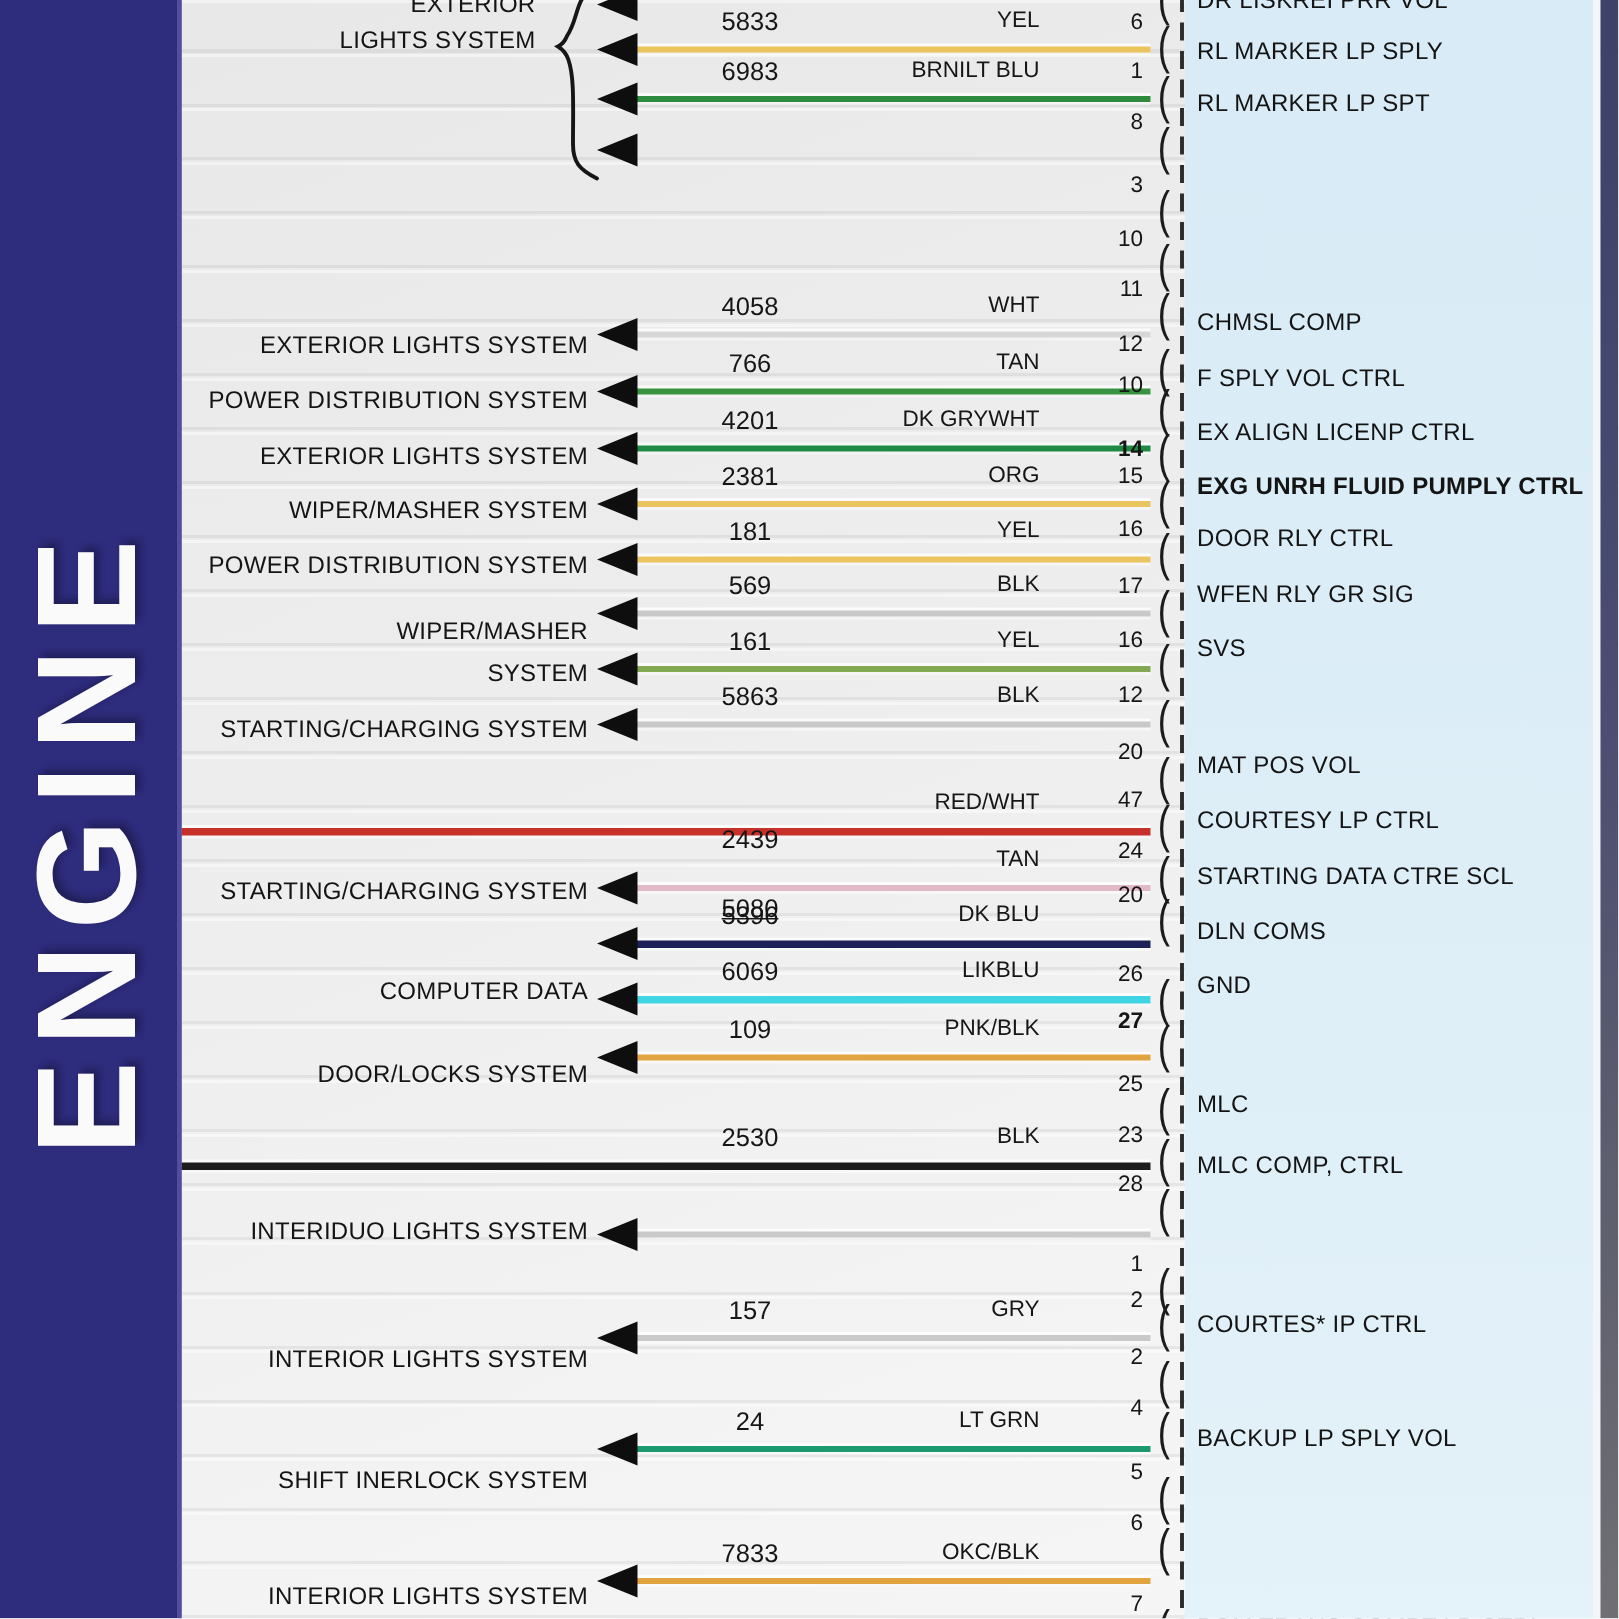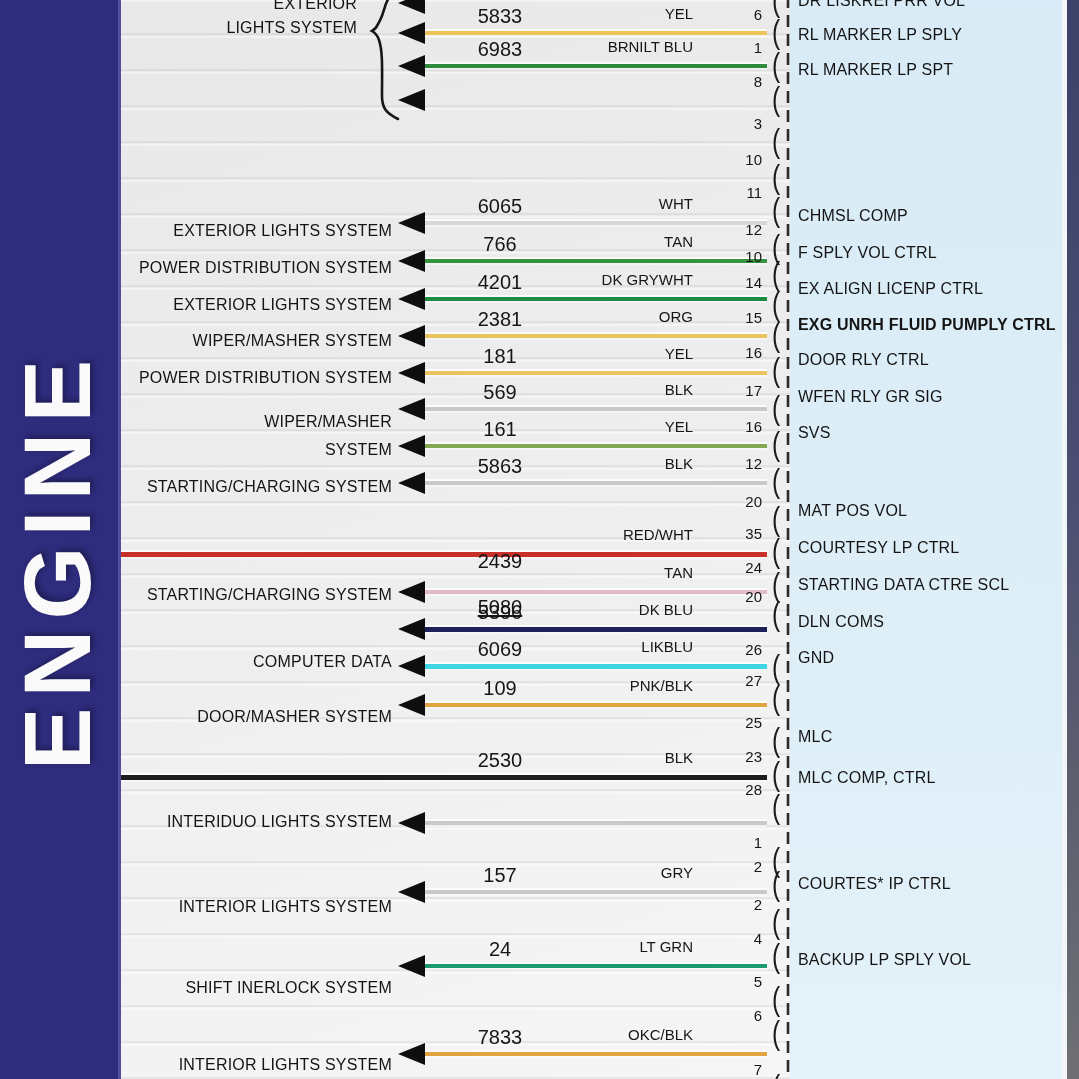--- a/index.html
+++ b/index.html
@@ -31,21 +31,21 @@
 
   svg.overlay{position:absolute;left:0;top:0;width:1079px;height:1079px;z-index:6;pointer-events:none;}
 
   
   .wire{position:absolute;z-index:4;}
   .wire-hl{box-shadow:0 -2px 0 rgba(255,255,255,.75),0 2px 0 rgba(255,255,255,.45);}
   .arrow{position:absolute;width:0;height:0;z-index:4;
     border-top:11px solid transparent;border-bottom:11px solid transparent;
     border-right:27px solid #0e0e0e;}
   .wnum{position:absolute;left:430px;width:140px;text-align:center;
-    font-size:20px;color:#161616;z-index:4;}
+    font-size:17px;color:#161616;z-index:4;}
   .wcode{position:absolute;left:553px;width:140px;text-align:right;
     font-size:15px;color:#161616;z-index:4;}
   .pin{position:absolute;left:710px;width:52px;text-align:right;
     font-size:15px;color:#161616;z-index:4;}
   .brk{position:absolute;left:764px;width:24px;text-align:center;
     font-size:34px;line-height:34px;font-weight:400;color:#1c1c1c;
     transform:scaleX(.72);z-index:4;}
   .rlab{position:absolute;left:798px;width:260px;font-size:16px;
     letter-spacing:.2px;color:#141414;z-index:4;white-space:nowrap;}
   .llab{position:absolute;text-align:right;font-size:16px;
@@ -71,21 +71,21 @@
       <div class="arrow" style="left: 398px; top: 22px;"></div>
       <div class="wnum" style="top: 5px;">5833</div>
       <div class="wcode" style="top: 5px;">YEL</div>
       <div class="wire wire-hl" style="left: 424px; top: 64px; width: 343px; height: 4px; background: rgb(46, 139, 61);"></div>
       <div class="arrow" style="left: 398px; top: 55px;"></div>
       <div class="wnum" style="top: 38px;">6983</div>
       <div class="wcode" style="top: 38px;">BRNILT BLU</div>
       <div class="arrow" style="left: 398px; top: 89px;"></div>
       <div class="wire wire-hl" style="left: 424px; top: 221px; width: 343px; height: 4px; background: rgb(215, 215, 215);"></div>
       <div class="arrow" style="left: 398px; top: 212px;"></div>
-      <div class="wnum" style="top: 195px;">6065</div>
+      <div class="wnum" style="top: 195px;">4058</div>
       <div class="wcode" style="top: 195px;">WHT</div>
       <div class="wire wire-hl" style="left: 424px; top: 259px; width: 343px; height: 4px; background: rgb(55, 147, 63);"></div>
       <div class="arrow" style="left: 398px; top: 250px;"></div>
       <div class="wnum" style="top: 233px;">766</div>
       <div class="wcode" style="top: 233px;">TAN</div>
       <div class="wire wire-hl" style="left: 424px; top: 297px; width: 343px; height: 4px; background: rgb(30, 138, 68);"></div>
       <div class="arrow" style="left: 398px; top: 288px;"></div>
       <div class="wnum" style="top: 271px;">4201</div>
       <div class="wcode" style="top: 271px;">DK GRYWHT</div>
       <div class="wire wire-hl" style="left: 424px; top: 334px; width: 343px; height: 4px; background: rgb(233, 196, 95);"></div>
@@ -154,43 +154,43 @@
       <div class="pin" style="top: 115px;">3</div>
       <div class="brk" style="top: 123px;">(</div>
       <div class="pin" style="top: 151px;">10</div>
       <div class="brk" style="top: 159px;">(</div>
       <div class="pin" style="top: 184px;">11</div>
       <div class="brk" style="top: 192px;">(</div>
       <div class="pin" style="top: 221px;">12</div>
       <div class="brk" style="top: 229px;">(</div>
       <div class="pin" style="top: 248px;">10</div>
       <div class="brk" style="top: 256px;">(</div>
-      <div class="pin" style="top: 274px;">14</div>
+      <div class="pin" style="top: 291px; font-weight: bold;">14</div>
       <div class="brk" style="top: 286px;">(</div>
       <div class="pin" style="top: 309px;">15</div>
       <div class="brk" style="top: 317px;">(</div>
       <div class="pin" style="top: 344px;">16</div>
       <div class="brk" style="top: 352px;">(</div>
       <div class="pin" style="top: 382px;">17</div>
       <div class="brk" style="top: 390px;">(</div>
       <div class="pin" style="top: 418px;">16</div>
       <div class="brk" style="top: 426px;">(</div>
       <div class="pin" style="top: 455px;">12</div>
       <div class="brk" style="top: 463px;">(</div>
       <div class="pin" style="top: 493px;">20</div>
       <div class="brk" style="top: 501px;">(</div>
-      <div class="pin" style="top: 525px;">35</div>
+      <div class="pin" style="top: 525px;">47</div>
       <div class="brk" style="top: 533px;">(</div>
       <div class="pin" style="top: 559px;">24</div>
       <div class="brk" style="top: 567px;">(</div>
       <div class="pin" style="top: 588px;">20</div>
       <div class="brk" style="top: 596px;">(</div>
       <div class="pin" style="top: 641px;">26</div>
       <div class="brk" style="top: 649px;">(</div>
-      <div class="pin" style="top: 672px;">27</div>
+      <div class="pin" style="top: 672px; font-weight: bold;">27</div>
       <div class="brk" style="top: 680px;">(</div>
       <div class="pin" style="top: 714px;">25</div>
       <div class="brk" style="top: 722px;">(</div>
       <div class="pin" style="top: 748px;">23</div>
       <div class="brk" style="top: 756px;">(</div>
       <div class="pin" style="top: 781px;">28</div>
       <div class="brk" style="top: 789px;">(</div>
       <div class="pin" style="top: 834px;">1</div>
       <div class="brk" style="top: 842px;">(</div>
       <div class="pin" style="top: 858px;">2</div>
@@ -230,21 +230,21 @@
       <div class="llab" style="left: 92px; width: 300px; top: 222px;">EXTERIOR LIGHTS SYSTEM</div>
       <div class="llab" style="left: 92px; width: 300px; top: 259px;">POWER DISTRIBUTION SYSTEM</div>
       <div class="llab" style="left: 92px; width: 300px; top: 296px;">EXTERIOR LIGHTS SYSTEM</div>
       <div class="llab" style="left: 92px; width: 300px; top: 332px;">WIPER/MASHER SYSTEM</div>
       <div class="llab" style="left: 92px; width: 300px; top: 369px;">POWER DISTRIBUTION SYSTEM</div>
       <div class="llab" style="left: 92px; width: 300px; top: 413px;">WIPER/MASHER</div>
       <div class="llab" style="left: 92px; width: 300px; top: 441px;">SYSTEM</div>
       <div class="llab" style="left: 92px; width: 300px; top: 478px;">STARTING/CHARGING SYSTEM</div>
       <div class="llab" style="left: 92px; width: 300px; top: 586px;">STARTING/CHARGING SYSTEM</div>
       <div class="llab" style="left: 92px; width: 300px; top: 653px;">COMPUTER DATA</div>
-      <div class="llab" style="left: 92px; width: 300px; top: 708px;">DOOR/MASHER SYSTEM</div>
+      <div class="llab" style="left: 92px; width: 300px; top: 708px;">DOOR/LOCKS SYSTEM</div>
       <div class="llab" style="left: 92px; width: 300px; top: 813px;">INTERIDUO LIGHTS SYSTEM</div>
       <div class="llab" style="left: 92px; width: 300px; top: 898px;">INTERIOR LIGHTS SYSTEM</div>
       <div class="llab" style="left: 92px; width: 300px; top: 979px;">SHIFT INERLOCK SYSTEM</div>
       <div class="llab" style="left: 92px; width: 300px; top: 1056px;">INTERIOR LIGHTS SYSTEM</div>
     </div>
 
   <svg class="overlay" viewBox="0 0 1079 1079">
     <line x1="788" y1="-4" x2="788" y2="1083" stroke="#2b2b2b" stroke-width="2.6" stroke-dasharray="12 7"></line>
     <path d="M 395 -8 C 383 0 386 12 378 24 Q 376 29 372 31 Q 377 34 379 40 C 383 52 382 70 382 96 C 382 108 386 113 398 119" fill="none" stroke="#161616" stroke-width="2.6" stroke-linecap="round"></path>
   </svg>

